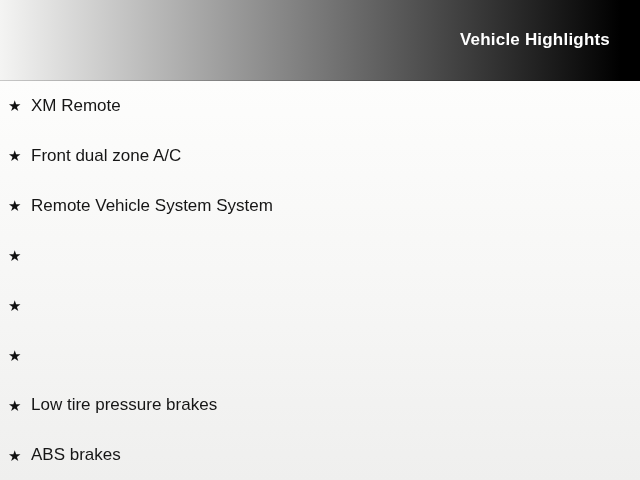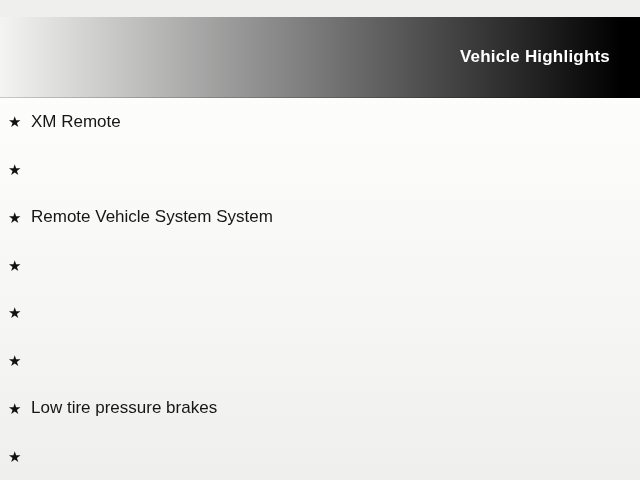--- a/index.html
+++ b/index.html
@@ -22,21 +22,20 @@
   .header {
     height: 81px;
     flex: 0 0 81px;
     box-sizing: border-box;
     background: linear-gradient(to right, #f4f4f3 0%, #787878 50%, #000000 97%);
     border-bottom: 1px solid rgba(0,0,0,0.18);
     display: flex;
     align-items: center;
     justify-content: flex-end;
     padding-right: 30px;
-    margin-top: 17px;
   }
   .header-title {
     color: #ffffff;
     font-size: 17px;
     font-weight: bold;
     letter-spacing: 0.2px;
   }
   .feature-list {
     flex: 1 1 auto;
     display: flex;
@@ -76,20 +75,21 @@
 
   <div class="feature-list">
 
     <div class="feature-row">
       <span class="star">★</span>
       <span class="feature-label">XM Remote</span>
     </div>
 
     <div class="feature-row">
       <span class="star">★</span>
+      <span class="feature-label">Front dual zone A/C</span>
     </div>
 
     <div class="feature-row">
       <span class="star">★</span>
       <span class="feature-label">Remote Vehicle System System</span>
     </div>
 
     <div class="feature-row">
       <span class="star">★</span>
     </div>
@@ -102,16 +102,17 @@
       <span class="star">★</span>
     </div>
 
     <div class="feature-row">
       <span class="star">★</span>
       <span class="feature-label">Low tire pressure brakes</span>
     </div>
 
     <div class="feature-row">
       <span class="star">★</span>
+      <span class="feature-label">ABS brakes</span>
     </div>
 
   </div>
 </div>
 
 </body></html>

